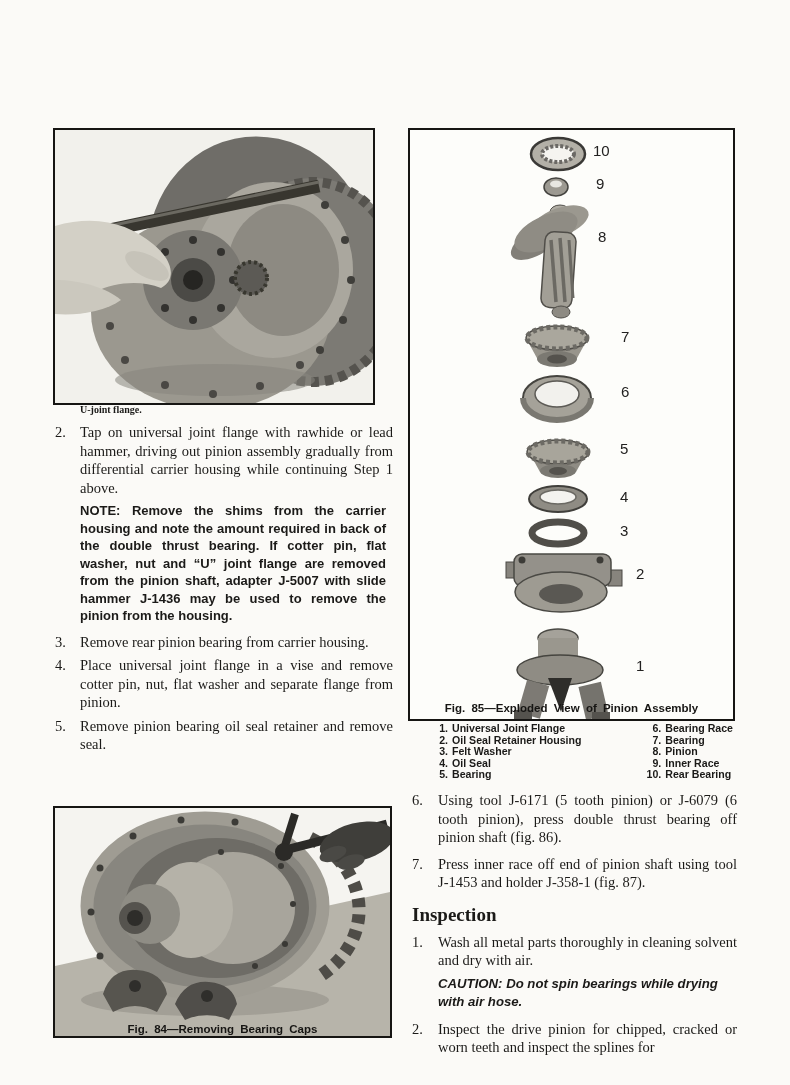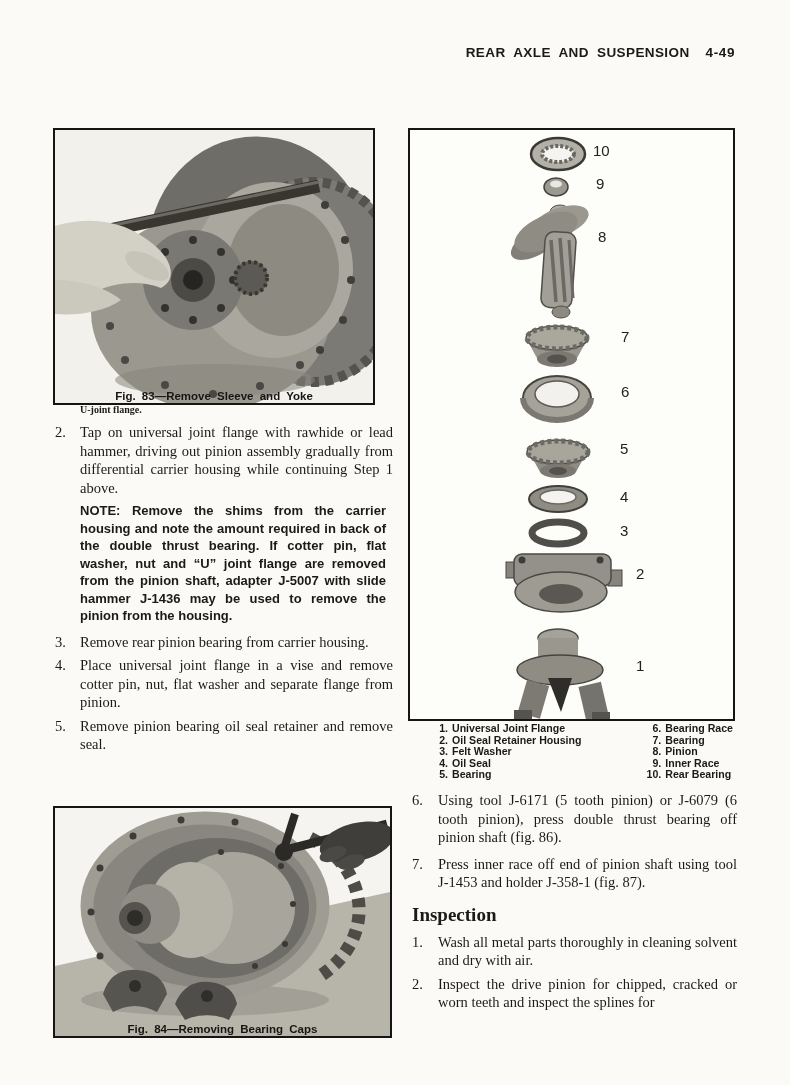--- a/index.html
+++ b/index.html
@@ -59,23 +59,20 @@
     position:absolute; font-family:"Liberation Sans", sans-serif;
     font-size:15px; color:#222120; line-height:1;
   }
   svg { display:block; }
 </style>
 </head>
 <body>
 
 <div class="page">
 
-  <div class="hdr">
-    <span>REAR AXLE AND SUSPENSION</span><span class="pgnum">4-49</span>
-  </div>
 
   <div class="photo-frame" id="fig83-frame">
     <svg width="318" height="273" viewBox="0 0 318 273">
       <rect width="318" height="273" fill="#f2f1ec"></rect>
       <ellipse cx="205" cy="128" rx="112" ry="122" fill="#6f6d68" transform="rotate(-12 205 128)"></ellipse>
       <ellipse cx="258" cy="152" rx="90" ry="104" fill="#7c7a74"></ellipse>
       <ellipse cx="258" cy="152" rx="86" ry="100" fill="none" stroke="#55534e" stroke-width="10" stroke-dasharray="8 6"></ellipse>
       <ellipse cx="156" cy="182" rx="120" ry="98" fill="#9b988f"></ellipse>
       <ellipse cx="160" cy="250" rx="100" ry="16" fill="#87857d" opacity="0.55"></ellipse>
       <g fill="#4a4844">
@@ -114,21 +111,20 @@
         <line x1="16" y1="108" x2="264" y2="56" stroke="#38362f" stroke-width="13"></line>
         <line x1="16" y1="104" x2="264" y2="52" stroke="#6b6961" stroke-width="3"></line>
       </g>
       <g>
         <path d="M0,96 C42,84 74,94 98,114 C118,130 122,150 106,158 C86,150 60,152 40,162 C20,170 6,166 0,162 Z" fill="#d3d0c6"></path>
         <ellipse cx="92" cy="136" rx="24" ry="11" fill="#c6c3b9" transform="rotate(28 92 136)"></ellipse>
         <path d="M0,150 C26,150 52,158 66,170 C50,182 20,186 0,184 Z" fill="#cbc8be"></path>
       </g>
     </svg>
   </div>
-  <div class="caption" id="cap83">Fig. 83—Remove Sleeve and Yoke</div>
 
   <div class="flow-left">
     <div class="carryover">U-joint flange.</div>
     <div class="step">
       <span class="num">2.</span>
       <span class="txt">Tap on universal joint flange with rawhide or lead hammer, driving out pinion assembly gradually from differential carrier housing while continuing Step 1 above.</span>
     </div>
     <div class="note">NOTE: Remove the shims from the carrier housing and note the amount required in back of the double thrust bearing. If cotter pin, flat washer, nut and “U” joint flange are removed from the pinion shaft, adapter J-5007 with slide hammer J-1436 may be used to remove the pinion from the housing.</div>
     <div class="step">
       <span class="num">3.</span>
@@ -265,20 +261,21 @@
     <span class="callout" style="left:186px;top:46px">9</span>
     <span class="callout" style="left:188px;top:99px">8</span>
     <span class="callout" style="left:211px;top:199px">7</span>
     <span class="callout" style="left:211px;top:254px">6</span>
     <span class="callout" style="left:210px;top:311px">5</span>
     <span class="callout" style="left:210px;top:359px">4</span>
     <span class="callout" style="left:210px;top:393px">3</span>
     <span class="callout" style="left:226px;top:436px">2</span>
     <span class="callout" style="left:226px;top:528px">1</span>
   </div>
+  <div class="caption" id="cap85">Fig. 85—Exploded View of Pinion Assembly</div>
 
   <div class="legend">
     <div class="col">
       <div class="row">
           <span class="n">1.</span>
           <span>Universal Joint Flange</span>
         </div>
       <div class="row">
           <span class="n">2.</span>
           <span>Oil Seal Retainer Housing</span>
@@ -327,19 +324,20 @@
     </div>
     <div class="step" style="margin-top:8px">
       <span class="num">7.</span>
       <span class="txt">Press inner race off end of pinion shaft using tool J-1453 and holder J-358-1 (fig. 87).</span>
     </div>
     <div class="inspect-h">Inspection</div>
     <div class="step">
       <span class="num">1.</span>
       <span class="txt">Wash all metal parts thoroughly in cleaning solvent and dry with air.</span>
     </div>
+    <div class="caution">CAUTION: Do not spin bearings while drying with air hose.</div>
     <div class="step">
       <span class="num">2.</span>
       <span class="txt">Inspect the drive pinion for chipped, cracked or worn teeth and inspect the splines for</span>
     </div>
   </div>
 
 </div>
 
 </body></html>

